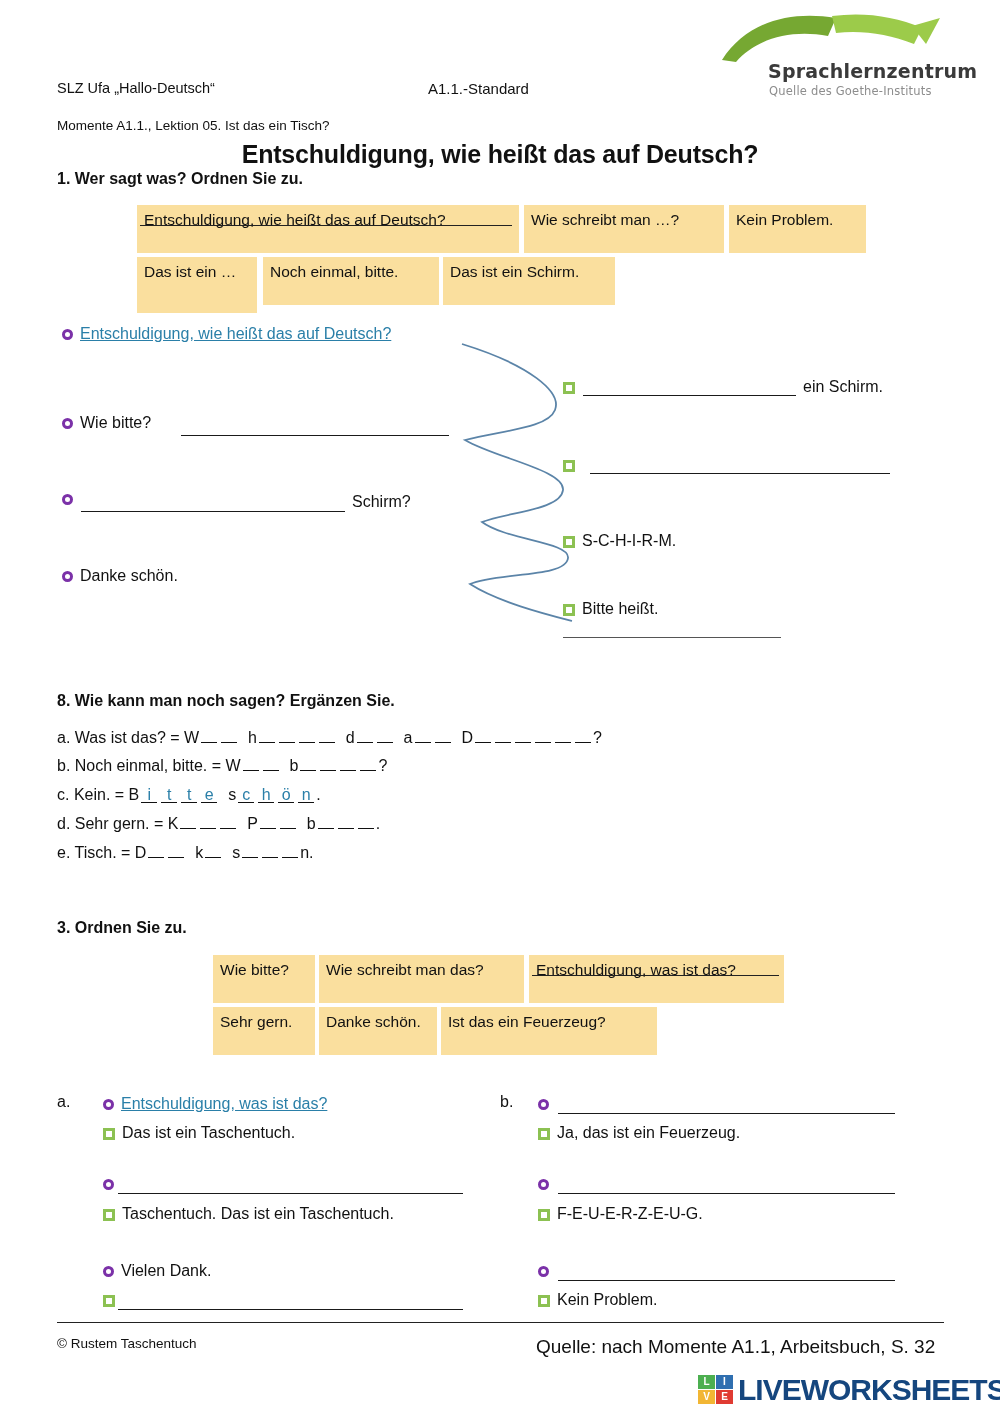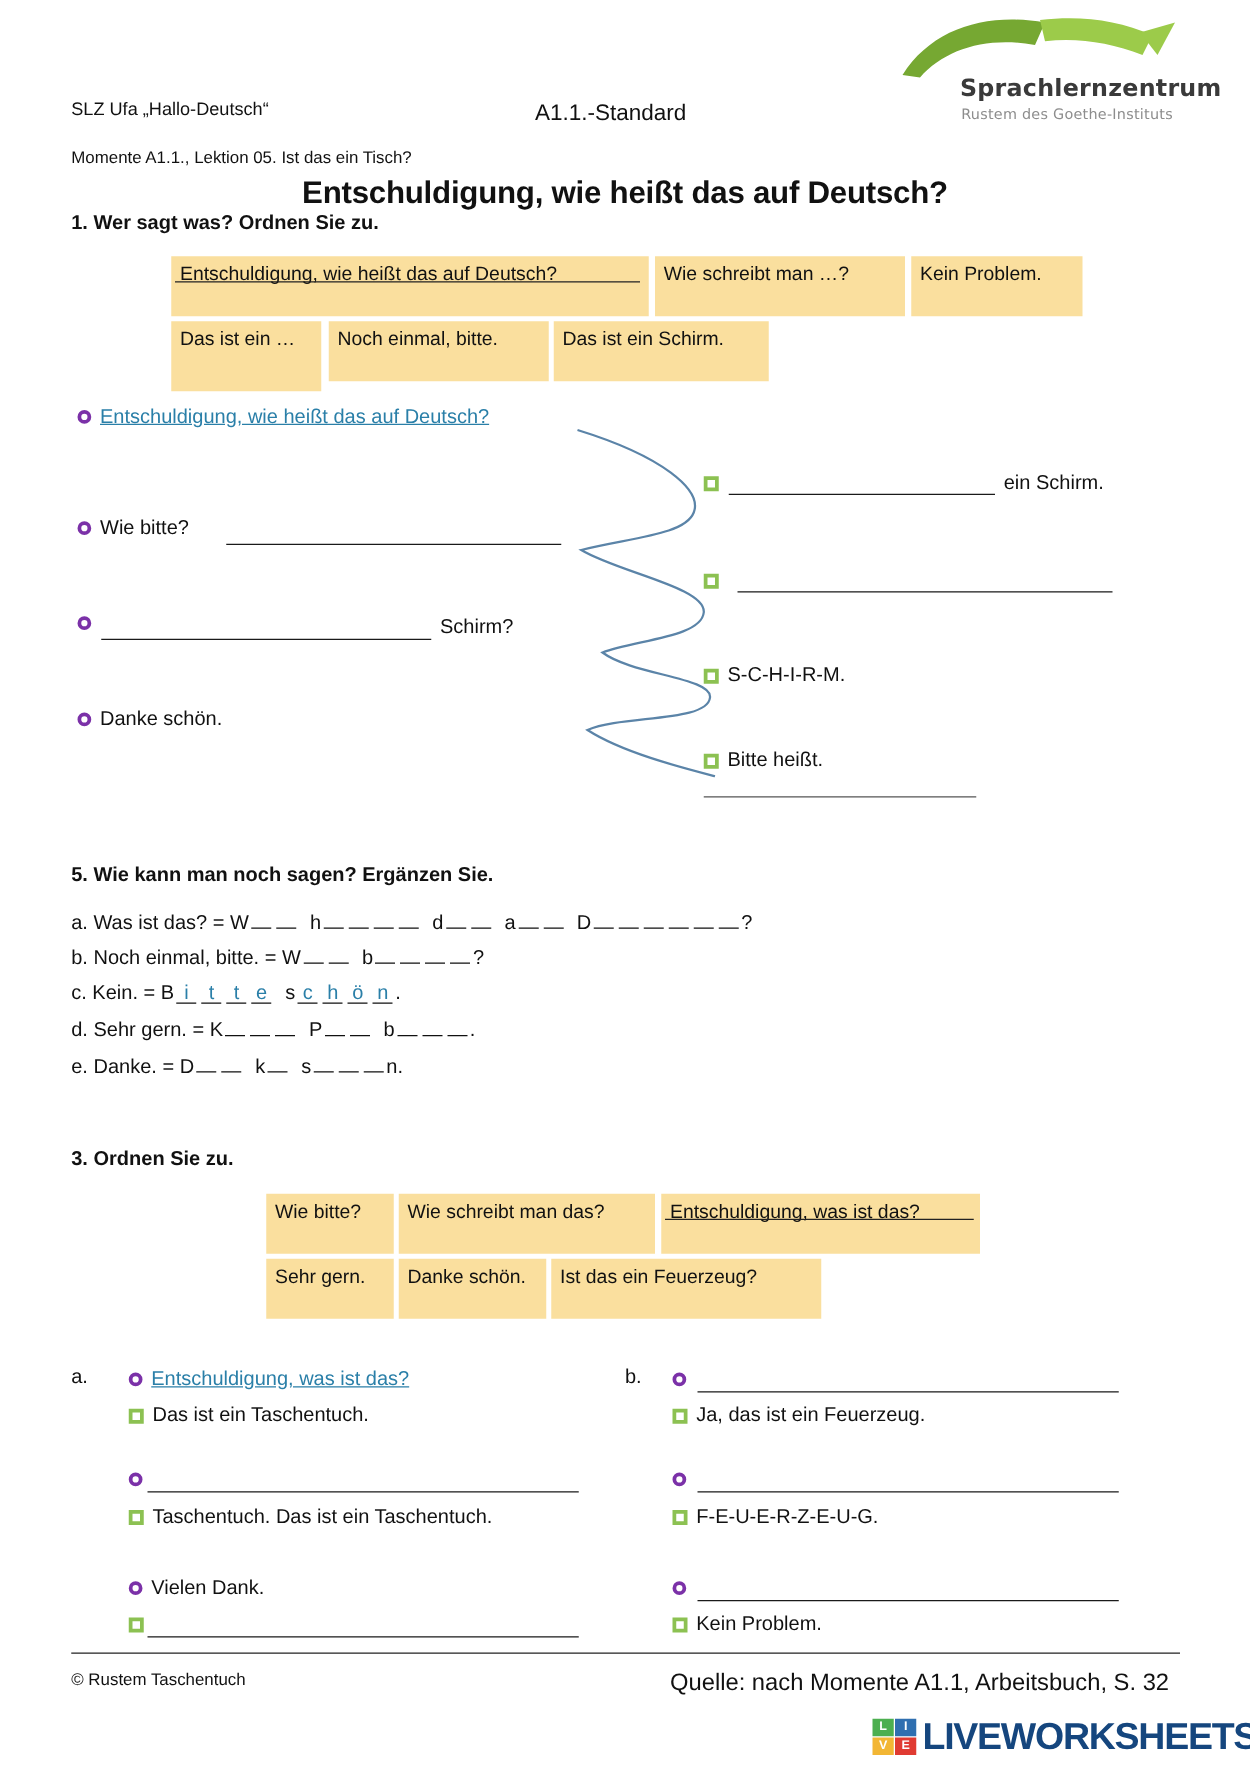--- a/index.html
+++ b/index.html
@@ -21,21 +21,21 @@
     font-size:19px;font-weight:bold;color:#3a3a3a;letter-spacing:.2px;
     font-family:"DejaVu Sans", sans-serif;
   }
   .logo-sub{
     position:absolute;left:53px;top:76px;
     font-size:11.5px;color:#8d8d8d;letter-spacing:.2px;
     font-family:"DejaVu Sans", sans-serif;
   }
 
   .hdr-left{position:absolute;left:57px;top:80px;font-size:14.5px;}
-  .hdr-mid{position:absolute;left:428px;top:80px;font-size:18px;text-align:right;}
+  .hdr-mid{position:absolute;left:428px;top:80px;font-size:15px;text-align:right;}
   .subhdr{position:absolute;left:57px;top:118px;font-size:13.5px;}
   .title{
     position:absolute;left:0;top:140px;width:1000px;text-align:center;
     font-size:25px;font-weight:bold;letter-spacing:-.2px;
   }
 
   
   .task{position:absolute;font-size:16px;font-weight:bold;}
 
   .chipbox{position:absolute;background:#fadf9e;box-sizing:border-box;
@@ -84,21 +84,21 @@
 
 <div class="page">
 
   <div class="logo">
     <svg class="logo-swoosh" viewBox="0 0 230 56">
       <path d="M6 52 C30 14 74 2 120 10 L112 28 C74 21 40 31 20 54 Z" fill="#76a832"></path>
       <path d="M116 8 C148 4 178 8 206 20 L198 36 C172 26 146 22 120 25 Z" fill="#9ccb4a"></path>
       <path d="M196 18 L224 10 L210 36 Z" fill="#9ccb4a"></path>
     </svg>
     <div class="logo-name">Sprachlernzentrum</div>
-    <div class="logo-sub">Rustem des Goethe-Instituts</div>
+    <div class="logo-sub">Quelle des Goethe-Instituts</div>
   </div>
 
   <div class="hdr-left">SLZ Ufa „Hallo-Deutsch“</div>
   <div class="hdr-mid">A1.1.-Standard</div>
   <div class="subhdr">Momente A1.1., Lektion 05. Ist das ein Tisch?</div>
   <div class="title">Entschuldigung, wie heißt das auf Deutsch?</div>
 
   <div class="task" style="left:57px;top:170px;">1. Wer sagt was? Ordnen Sie zu.</div>
 
   <div class="chipbox" style="left:137px;top:205px;width:382px;height:48px;">
@@ -161,27 +161,27 @@
 
   <div class="row" style="left:563px;top:529px;">
     <span class="bl bullet-sq"></span><span>S-C-H-I-R-M.</span>
   </div>
 
   <div class="row" style="left:563px;top:597px;">
     <span class="bl bullet-sq"></span><span>Bitte heißt.</span>
   </div>
   <div class="rule" style="left:563px;top:637px;width:218px;border-top-color:#555;"></div>
 
-  <div class="task" style="left:57px;top:692px;">5. Wie kann man noch sagen? Ergänzen Sie.</div>
+  <div class="task" style="left:57px;top:692px;">8. Wie kann man noch sagen? Ergänzen Sie.</div>
   <div id="ex2-rows">
       <div class="ex2line" style="left: 57px; top: 729px;"><span>a. Was ist das? = </span><span>W</span><span class="gap"></span><span class="gap"></span><span>  </span><span>h</span><span class="gap"></span><span class="gap"></span><span class="gap"></span><span class="gap"></span><span>  </span><span>d</span><span class="gap"></span><span class="gap"></span><span>  </span><span>a</span><span class="gap"></span><span class="gap"></span><span>  </span><span>D</span><span class="gap"></span><span class="gap"></span><span class="gap"></span><span class="gap"></span><span class="gap"></span><span class="gap"></span><span>?</span></div>
       <div class="ex2line" style="left: 57px; top: 757px;"><span>b. Noch einmal, bitte. = </span><span>W</span><span class="gap"></span><span class="gap"></span><span>  </span><span>b</span><span class="gap"></span><span class="gap"></span><span class="gap"></span><span class="gap"></span><span>?</span></div>
       <div class="ex2line" style="left: 57px; top: 786px;"><span>c. Kein. = </span><span>B</span><span class="filled">i</span><span class="filled">t</span><span class="filled">t</span><span class="filled">e</span><span>  </span><span>s</span><span class="filled">c</span><span class="filled">h</span><span class="filled">ö</span><span class="filled">n</span><span>.</span></div>
       <div class="ex2line" style="left: 57px; top: 815px;"><span>d. Sehr gern. = </span><span>K</span><span class="gap"></span><span class="gap"></span><span class="gap"></span><span>  </span><span>P</span><span class="gap"></span><span class="gap"></span><span>  </span><span>b</span><span class="gap"></span><span class="gap"></span><span class="gap"></span><span>.</span></div>
-      <div class="ex2line" style="left: 57px; top: 844px;"><span>e. Danke. = </span><span>D</span><span class="gap"></span><span class="gap"></span><span>  </span><span>k</span><span class="gap"></span><span>  </span><span>s</span><span class="gap"></span><span class="gap"></span><span class="gap"></span><span>n.</span></div>
+      <div class="ex2line" style="left: 57px; top: 844px;"><span>e. Tisch. = </span><span>D</span><span class="gap"></span><span class="gap"></span><span>  </span><span>k</span><span class="gap"></span><span>  </span><span>s</span><span class="gap"></span><span class="gap"></span><span class="gap"></span><span>n.</span></div>
     </div>
 
   <div class="task" style="left:57px;top:919px;">3. Ordnen Sie zu.</div>
 
   <div class="chipbox" style="left:213px;top:955px;width:102px;height:48px;">
     <span>Wie bitte?</span>
   </div>
   <div class="chipbox" style="left:319px;top:955px;width:205px;height:48px;">
     <span>Wie schreibt man das?</span>
   </div>

